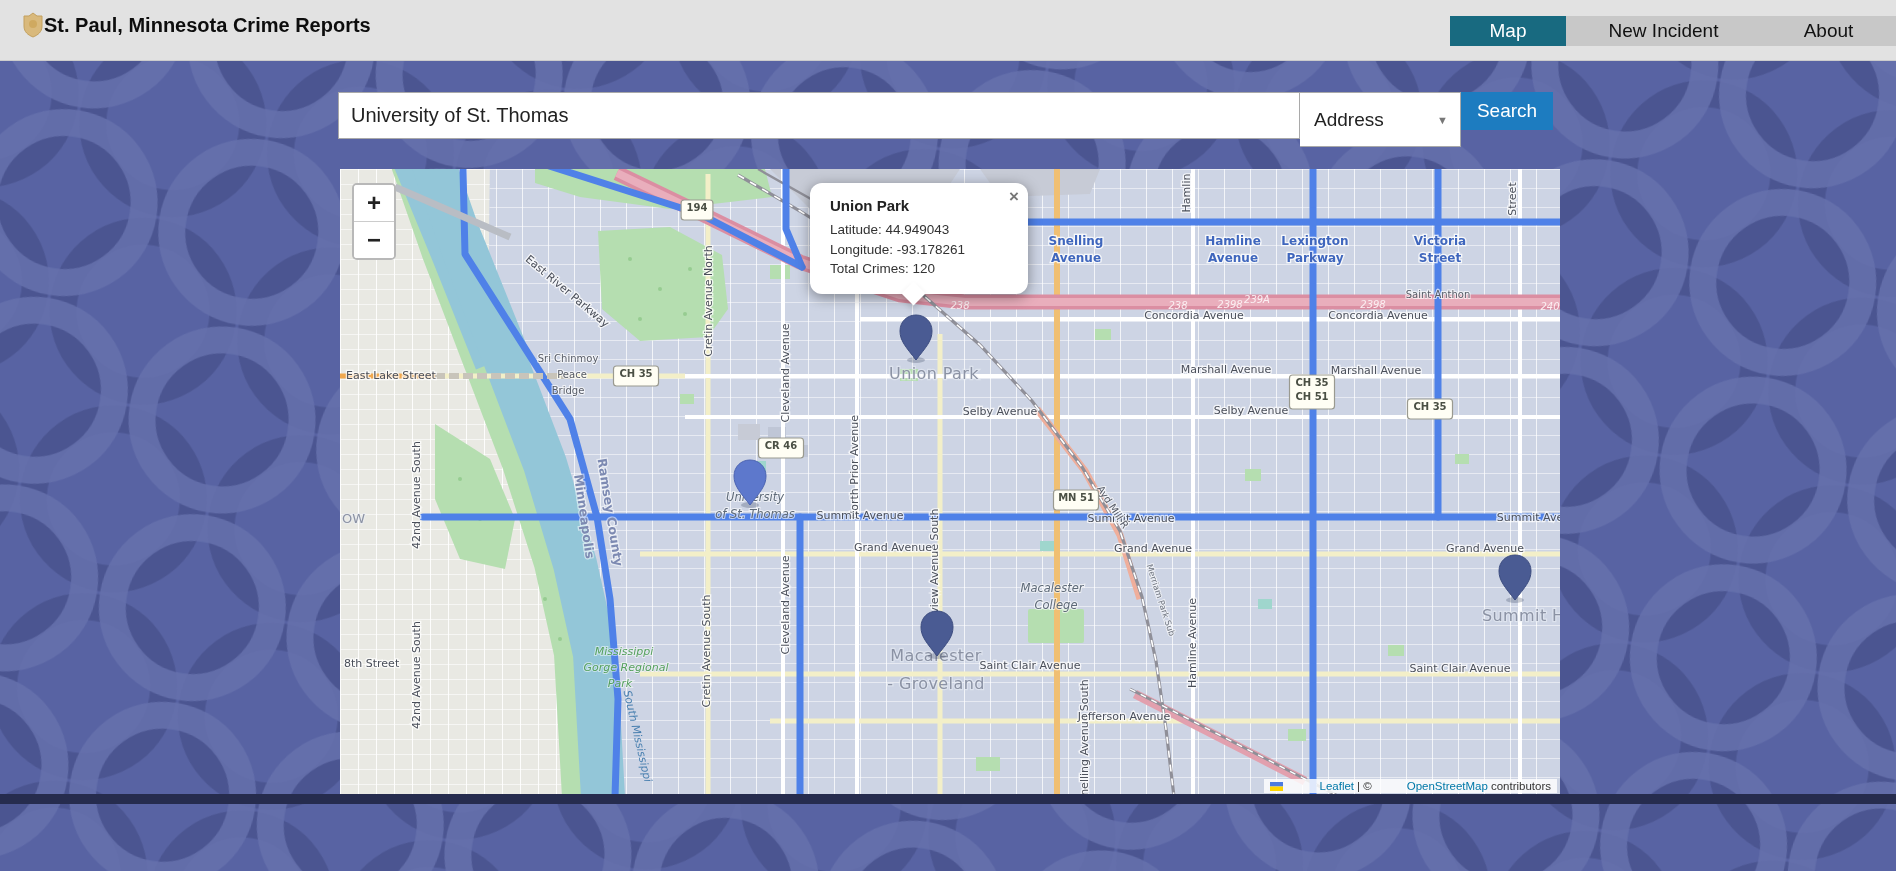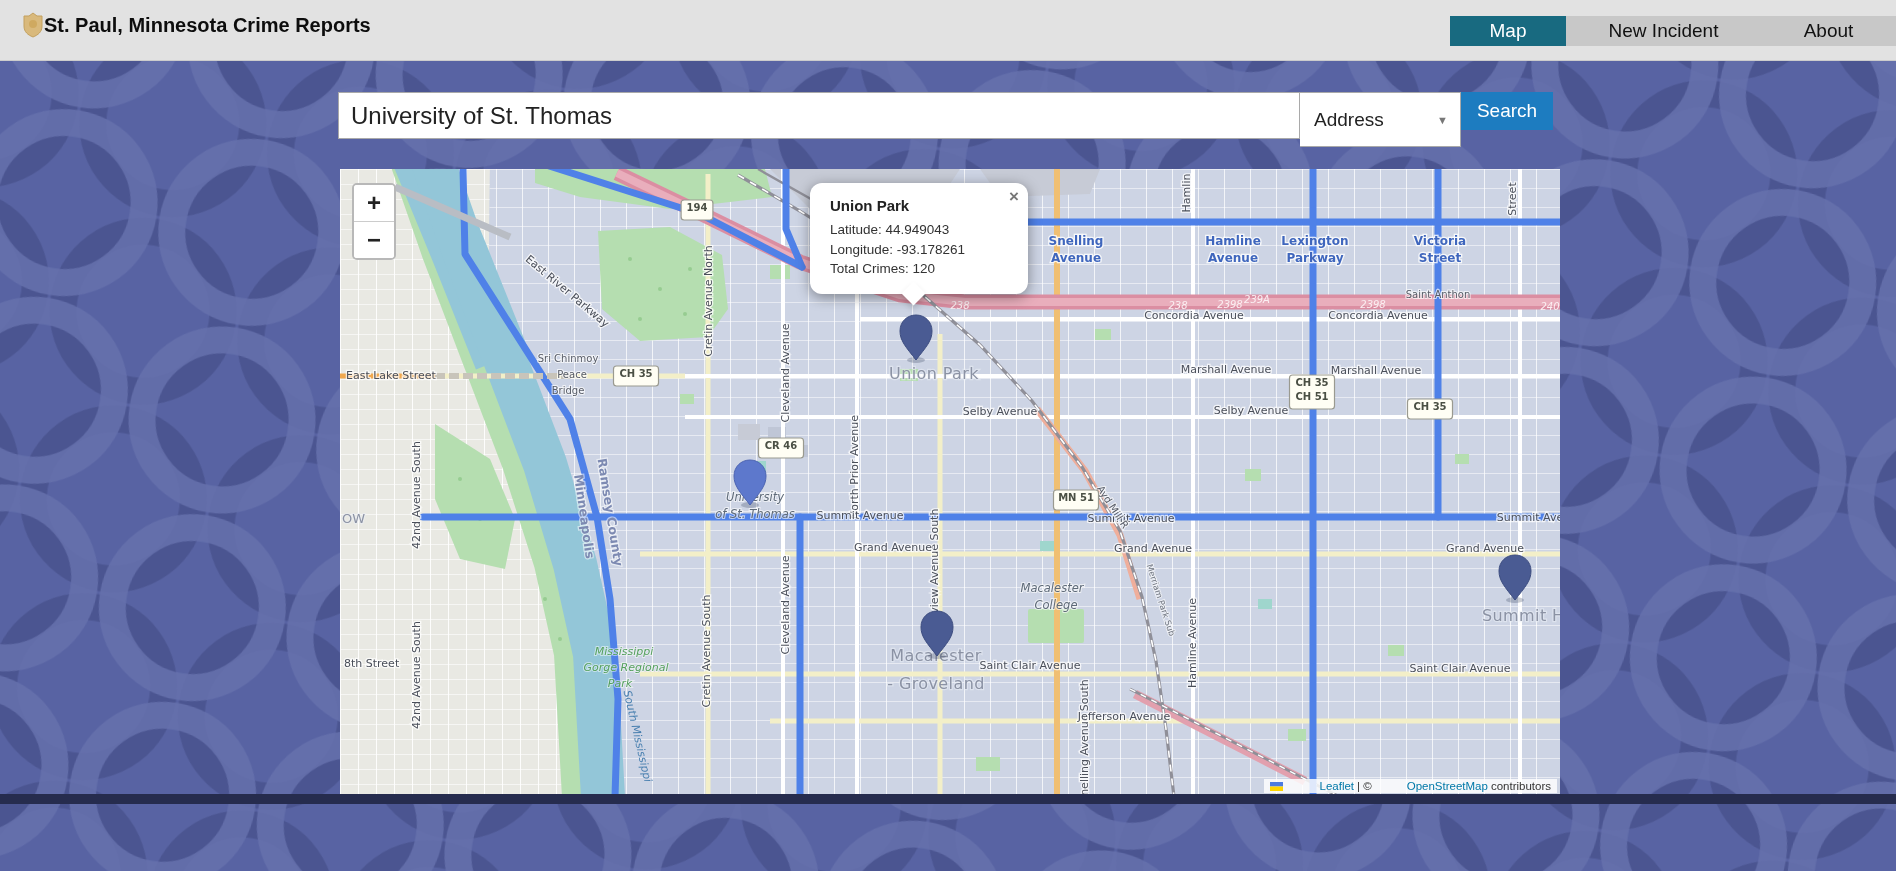--- a/index.html
+++ b/index.html
@@ -17,21 +17,21 @@
   .tab{display:flex;align-items:center;justify-content:center;font-size:19px;color:#111;
        cursor:pointer;height:30px;}
   .tab.t0{width:116px;}
   .tab.t1{width:195px;}
   .tab.t2{width:135px;}
   .tab.active{background:#186a80;color:#ffffff;}
 
   
   .searchbar{position:absolute;left:338px;top:92px;height:47px;display:flex;}
   .search-input{width:936px;height:45px;border:1px solid #a9a9a9;background:#fff;
-      font-size:24px;color:#222;padding:0 12px;font-family:"Liberation Sans",sans-serif;outline:none;}
+      font-size:20px;color:#222;padding:0 12px;font-family:"Liberation Sans",sans-serif;outline:none;}
   .sel{width:161px;height:55px;background:#fff;border:1px solid #a9a9a9;border-left:none;
       box-sizing:border-box;display:flex;align-items:center;justify-content:space-between;
       padding:0 12px 0 14px;font-size:19px;color:#222;cursor:pointer;}
   .sel .caret{color:#777;font-size:11px;}
   .search-btn{width:92px;height:38px;background:#1d7cc0;color:#fff;border:none;font-size:19px;
       font-family:"Liberation Sans",sans-serif;cursor:pointer;}
 
   
   .map{position:absolute;left:340px;top:169px;width:1220px;height:628px;background:#cdd4e4;overflow:hidden;}
   .map svg.mapsvg{position:absolute;left:0;top:0;}

